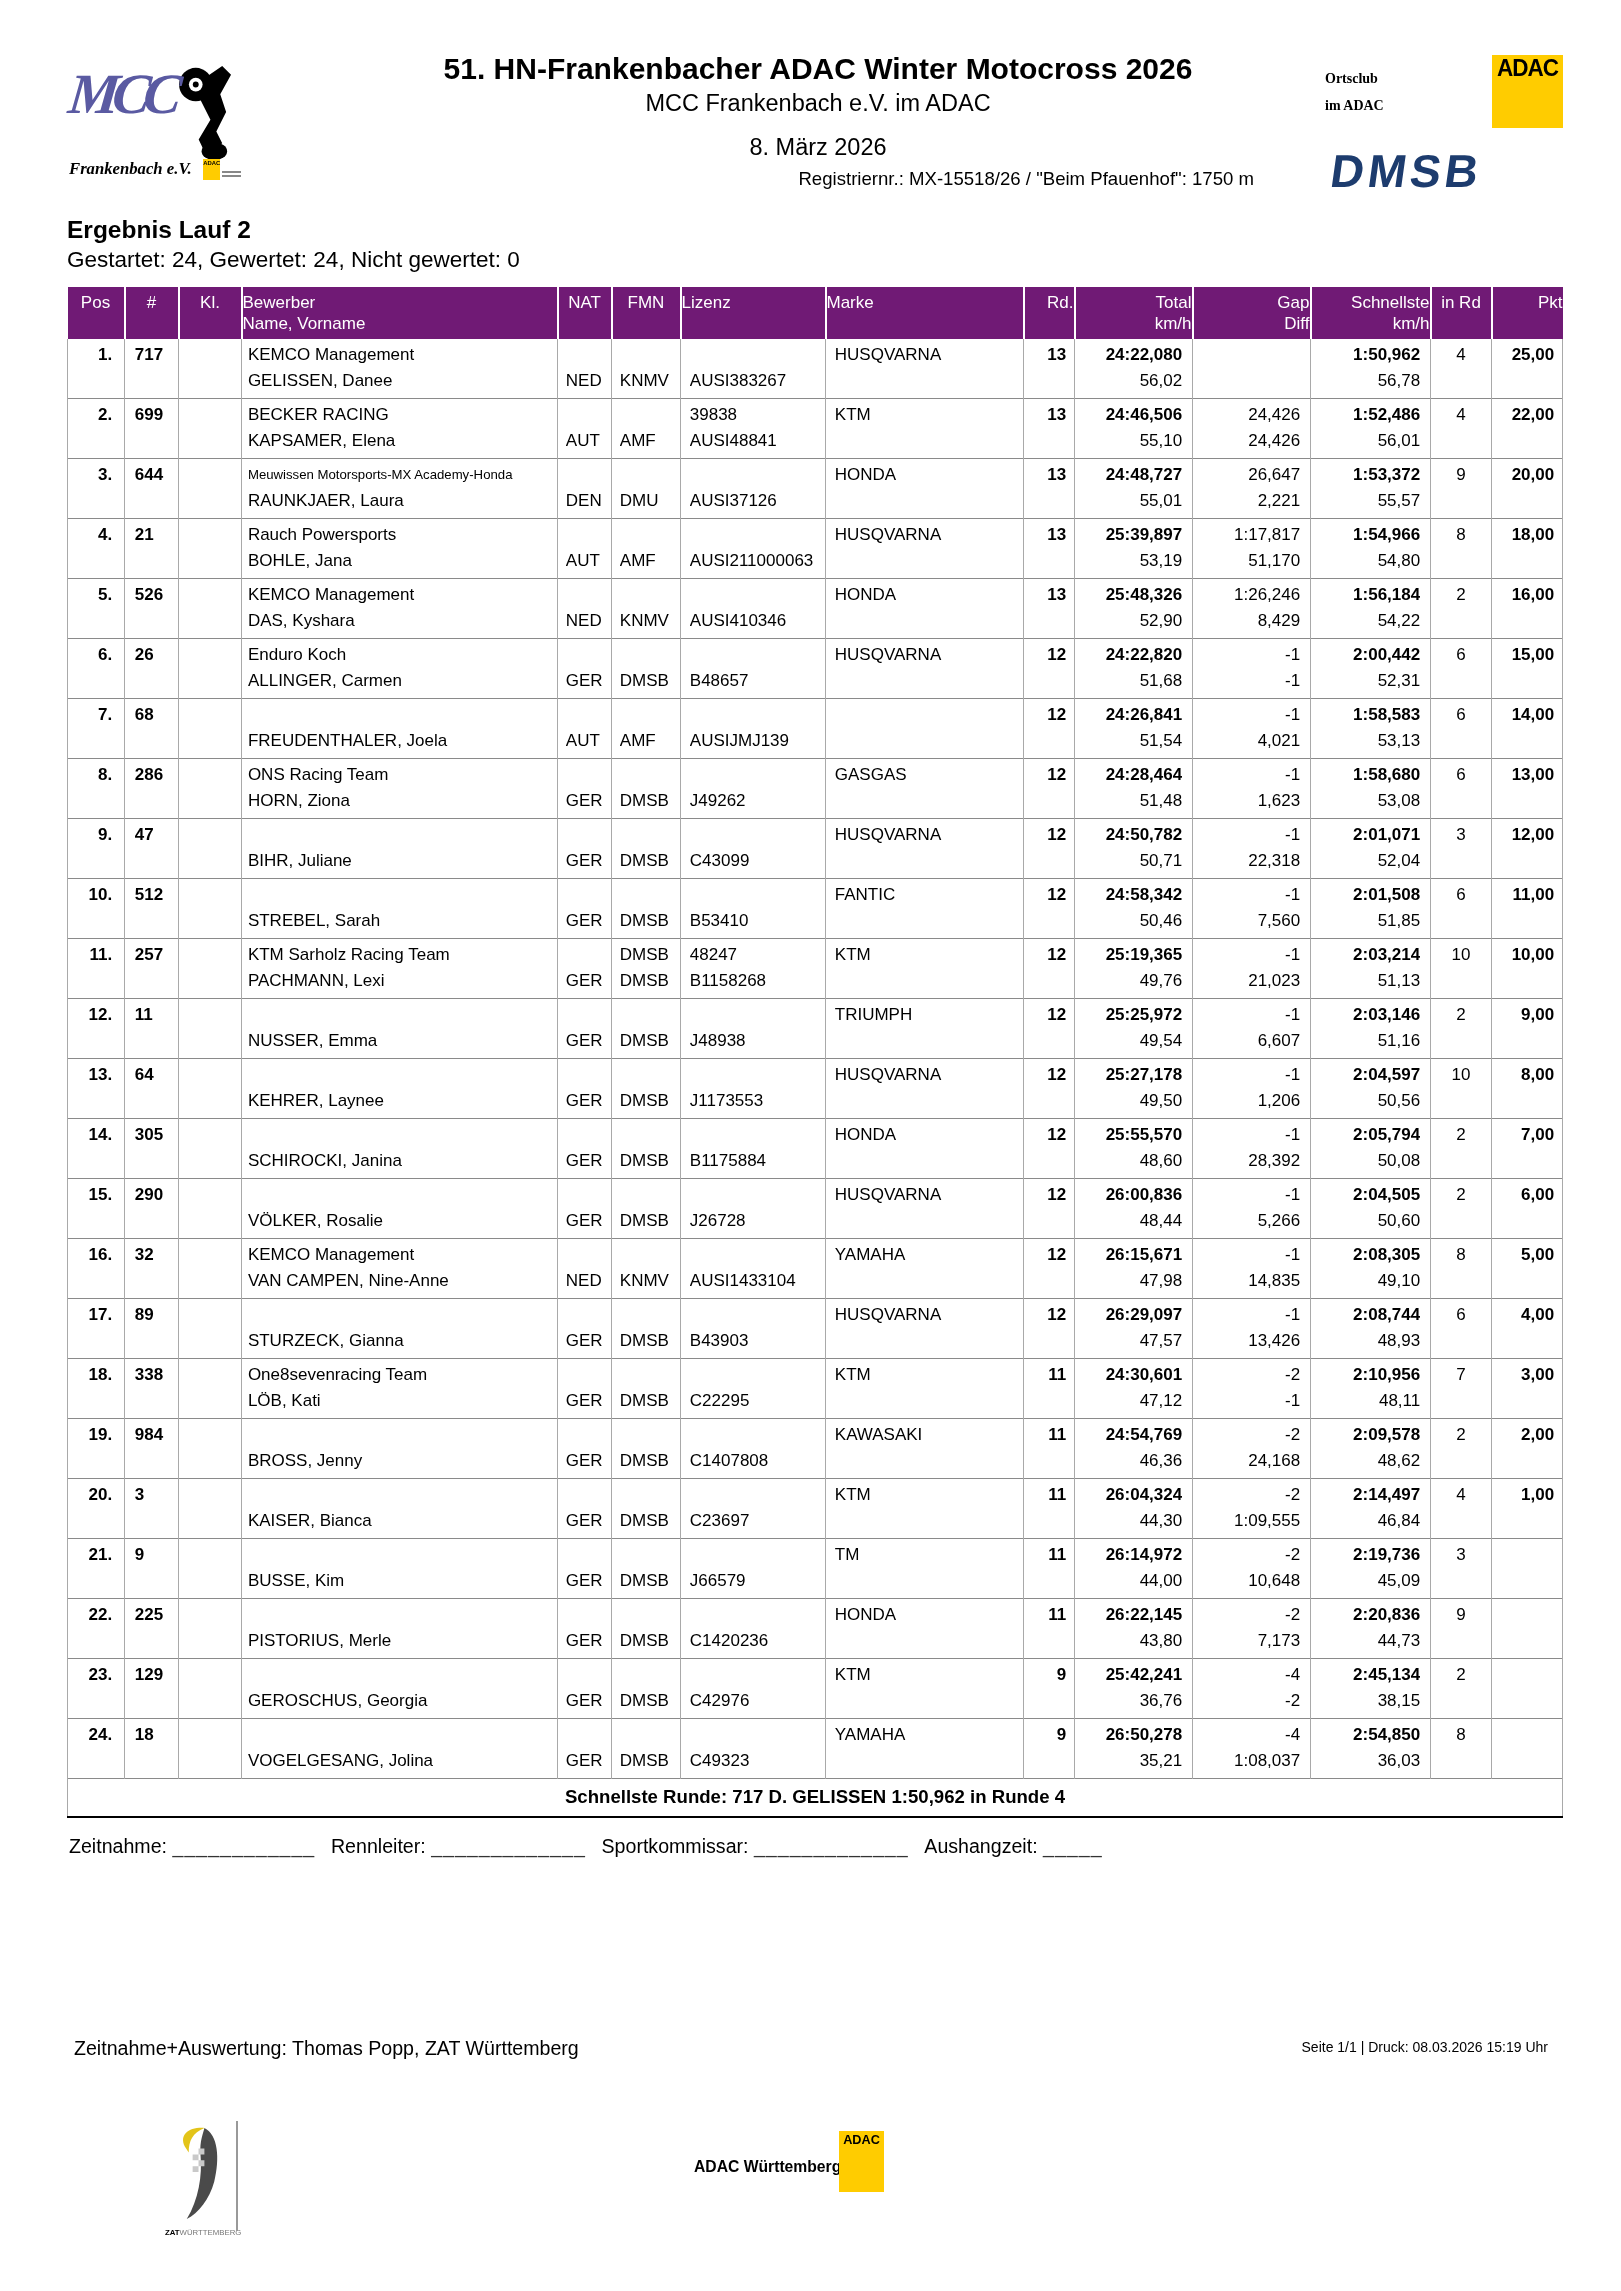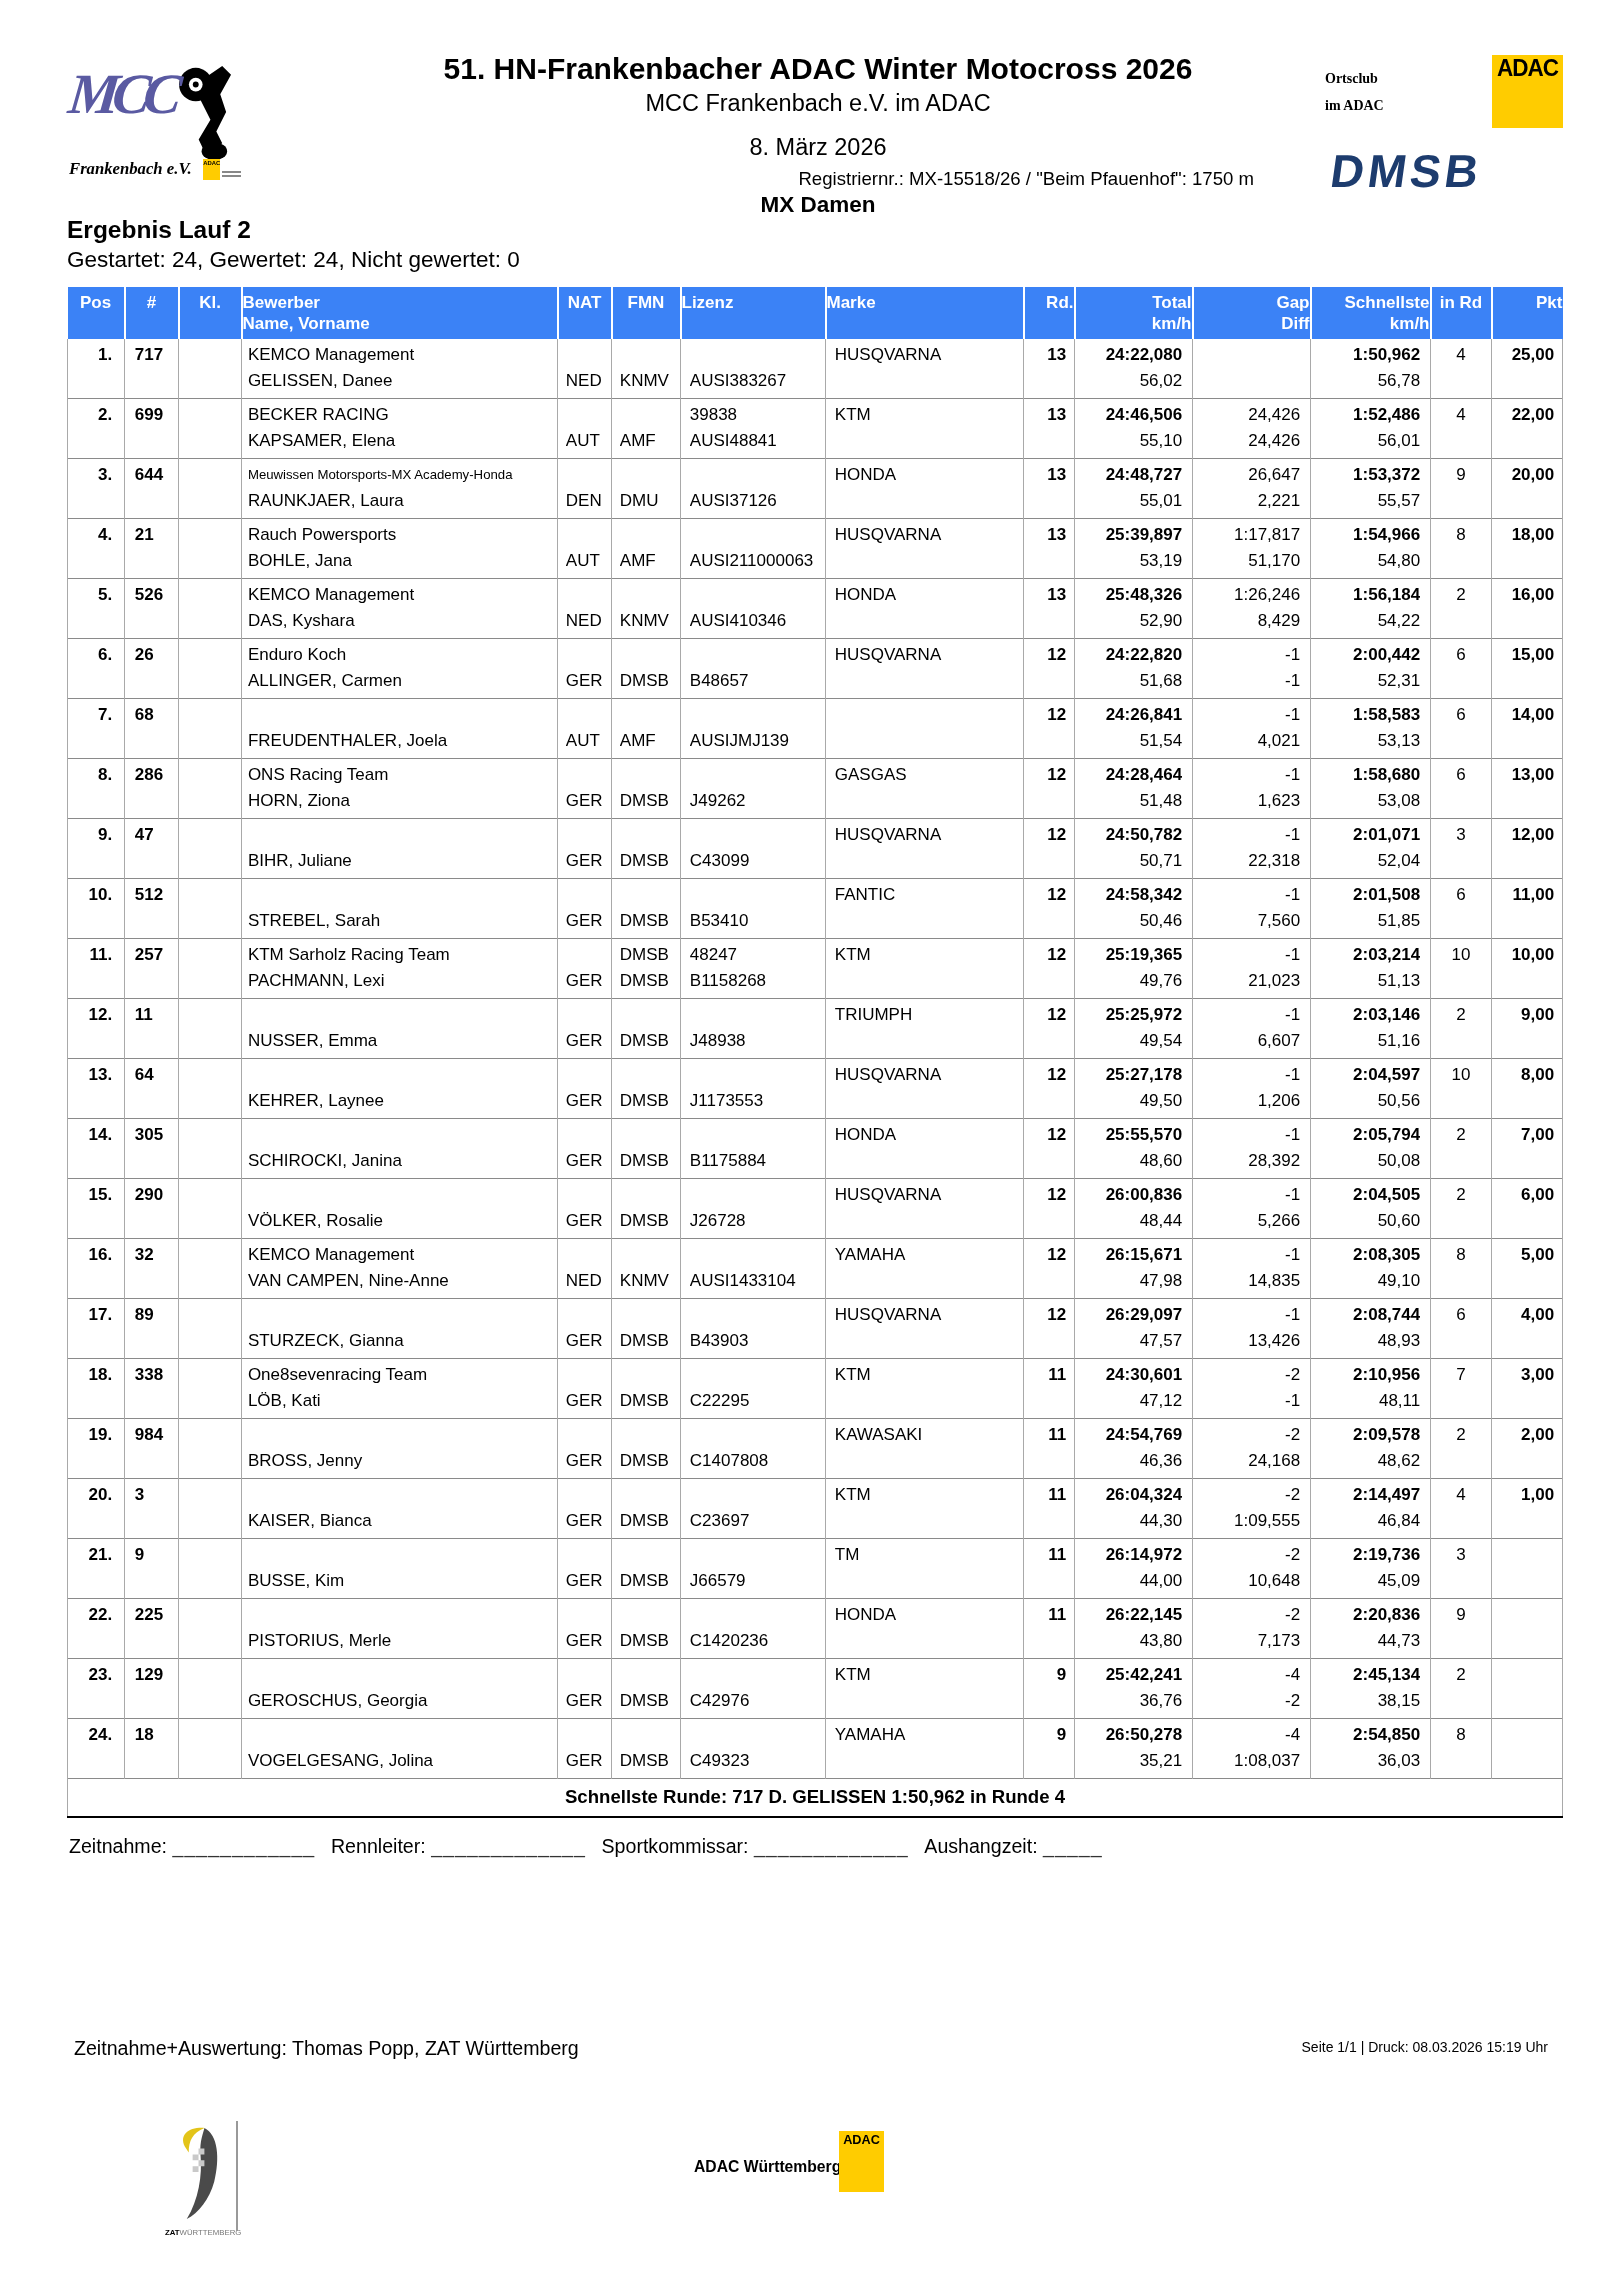--- a/index.html
+++ b/index.html
@@ -36,21 +36,21 @@
              color:#1d3c6e;letter-spacing:3.9px;transform:skewX(-8deg);line-height:49px;}
 
   .class-name{position:absolute;left:382px;top:192px;width:872px;text-align:center;
               font-size:22.5px;font-weight:bold;}
   .section-title{position:absolute;left:67px;top:216px;font-size:24.5px;font-weight:bold;}
   .section-stats{position:absolute;left:67px;top:247px;font-size:22.5px;}
 
   
   table.results{position:absolute;left:67px;top:287px;width:1492px;border-collapse:collapse;
                 table-layout:fixed;font-size:17px;}
-  table.results thead th{background:#3b82f6;color:#fff;font-weight:bold;vertical-align:top;
+  table.results thead th{background:#701a75;color:#fff;font-weight:normal;vertical-align:top;
                          padding:2.9px 0 2px 0;border-right:2px solid #fff;}
   table.results thead th:last-child{border-right:none;}
   thead .l1{height:23.5px;line-height:25.5px;}
   thead .l2{height:23.5px;line-height:21.6px;}
   tbody td{height:59px;vertical-align:top;border-right:1px solid #a9a9a9;padding:0;}
   tbody td:first-child{border-left:1px solid #a9a9a9;}
   tbody tr{border-bottom:1px solid #8a8a8a;}
   tbody .l1{height:29px;line-height:32px;white-space:nowrap;overflow:hidden;}
   tbody .l2{height:29px;line-height:26.5px;white-space:nowrap;overflow:hidden;}
   .b{font-weight:bold;}
@@ -136,21 +136,20 @@
 
   <div class="ortsclub">
     <div>Ortsclub</div>
     <div>im ADAC</div>
   </div>
   <div class="adac-box">
     <span>ADAC</span>
   </div>
   <div class="dmsb-logo">DMSB</div>
 
-  <div class="class-name">MX Damen</div>
   <div class="section-title">Ergebnis Lauf 2</div>
   <div class="section-stats">Gestartet: 24, Gewertet: 24, Nicht gewertet: 0</div>
 
   <table class="results">
     <colgroup>
       <col style="width:57px">
         <col style="width:54px">
         <col style="width:63px">
       <col style="width:316px">
         <col style="width:54px">

